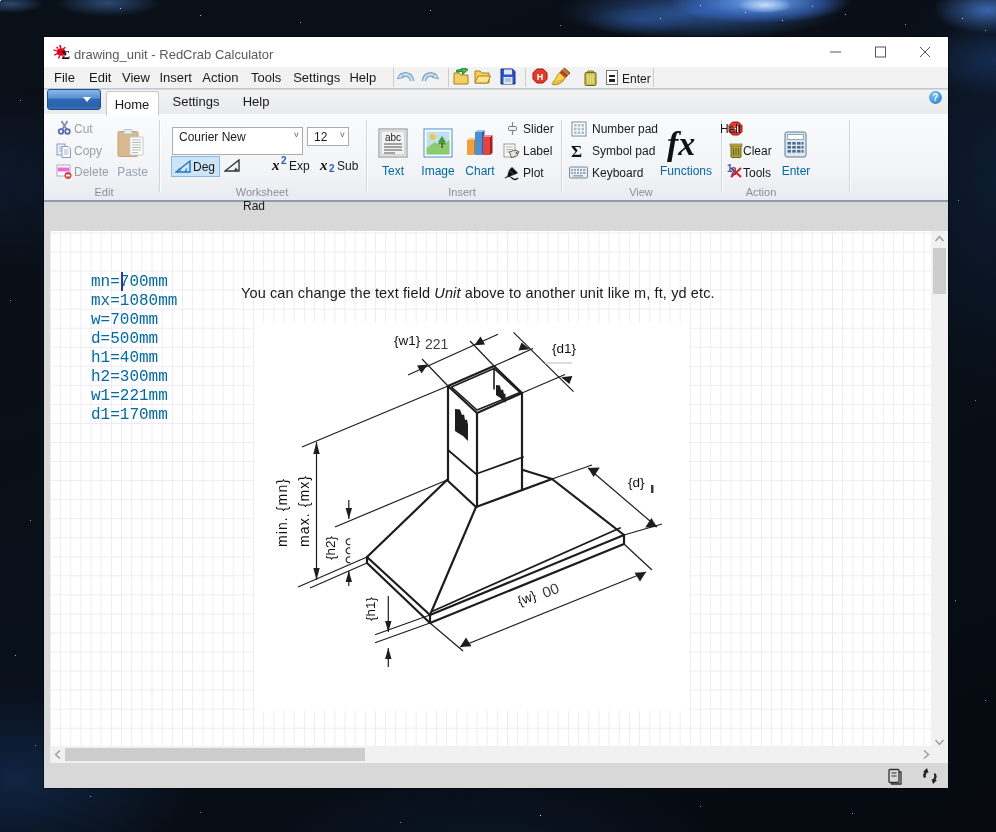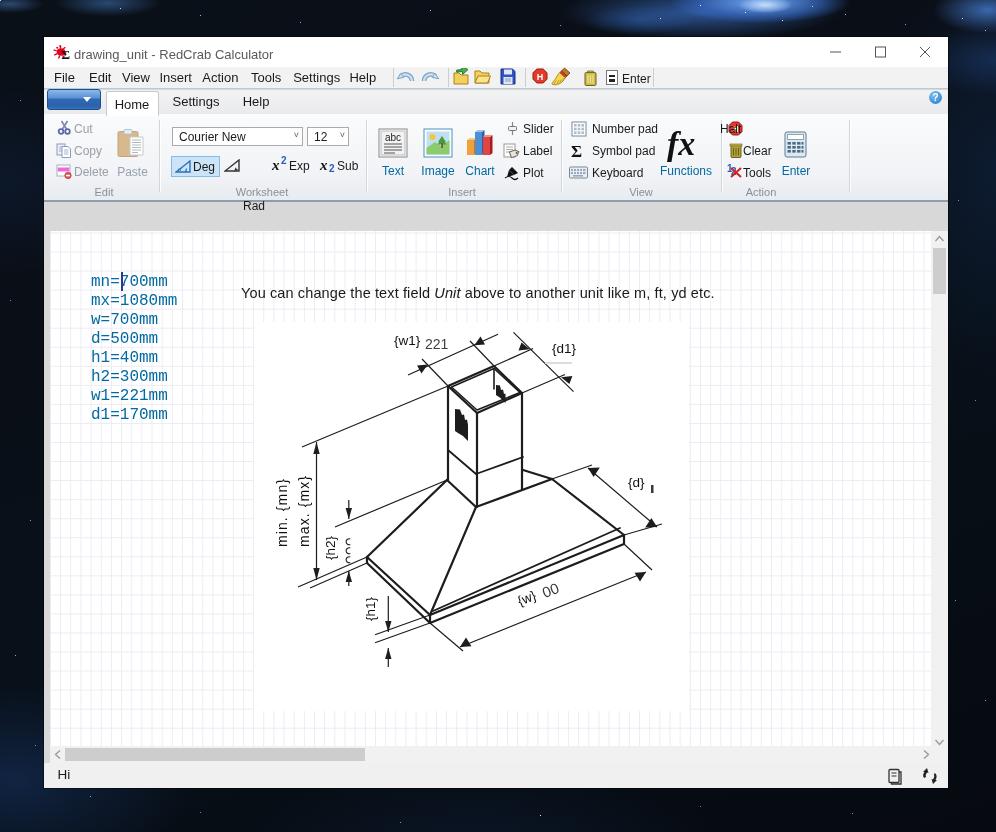--- a/index.html
+++ b/index.html
@@ -215,21 +215,21 @@
         <line x1="15" y1="16" x2="24" y2="16"></line>
         <line x1="15" y1="18.5" x2="24" y2="18.5"></line>
         <line x1="15" y1="21" x2="24" y2="21"></line>
         <line x1="15" y1="23.5" x2="21" y2="23.5"></line>
       </g>
   </svg>
   <div class="bigtxt gray" style="left:67px;top:128px;width:43px;">Paste</div>
   <div class="glabel" style="left:0px;">Edit</div>
   <div class="gsep" style="left:115.2px;"></div>
 
-  <div class="combo" style="left:128px;top:90px;width:131px;height:19px;">
+  <div class="combo" style="left:128px;top:90px;width:131px;height:28px;">
       <span class="cv">Courier New</span>
       <span class="arr">˅</span>
     </div>
   <div class="combo" style="left:263px;top:90px;width:42px;height:19px;">
       <span class="cv">12</span>
       <span class="arr">˅</span>
     </div>
   <div class="wbtn" style="left:127px;top:119px;width:49px;height:21px;background:#cce4f7;border:1px solid #88bbe4;">
     <svg class="abs" style="left:3px;top:3px;" width="16" height="13" viewBox="0 0 16 13">
         <path d="M1 12 L15 12 L15 1 Z" fill="none" stroke="#2b72b8" stroke-width="1.4"></path>
@@ -563,23 +563,20 @@
       <div class="thumb"></div>
     </div>
   <div class="abs" style="left:887px;top:709px;width:17px;height:17px;background:#f1f1f1;"></div>
   <svg class="abs" style="left:8px;top:711px;" width="12" height="13">
       <path d="M8 2.5 L3.5 6.5 L8 10.5" stroke="#999" fill="none" stroke-width="1.3"></path>
     </svg>
   <svg class="abs" style="left:876px;top:711px;" width="12" height="13">
       <path d="M4 2.5 L8.5 6.5 L4 10.5" stroke="#999" fill="none" stroke-width="1.3"></path>
     </svg>
 
-  <div id="statusbar">
-      <span style="position:absolute;left:13.5px;top:4px;font-size:13.5px;">Hi</span>
-    </div>
   <svg class="abs" style="left:843px;top:731px;" width="16" height="17" viewBox="0 0 16 17">
     <rect x="2" y="1.5" width="10" height="13" rx="1" fill="none" stroke="#333" stroke-width="1.3"></rect>
     <path d="M12 4 L14 4 L14 16 L4.5 16 L4.5 14.5" fill="none" stroke="#333" stroke-width="1.3"></path>
     <line x1="4.5" y1="5" x2="9.5" y2="5" stroke="#333"></line>
       <line x1="4.5" y1="8" x2="9.5" y2="8" stroke="#333"></line>
   </svg>
   <svg class="abs" style="left:876px;top:729px;" width="20" height="20" viewBox="0 0 20 20">
     <path d="M4 12 Q2 9 4.5 6 L3 6 L7 2 L8.5 7 L7 6.5 Q5 9 6 11 Z" fill="#222"></path>
     <path d="M15 7 Q18 10 15.5 14 L17 14 L13 18 L11.5 13 L13 13.5 Q15 11 14 8 Z" fill="#222"></path>
   </svg>

